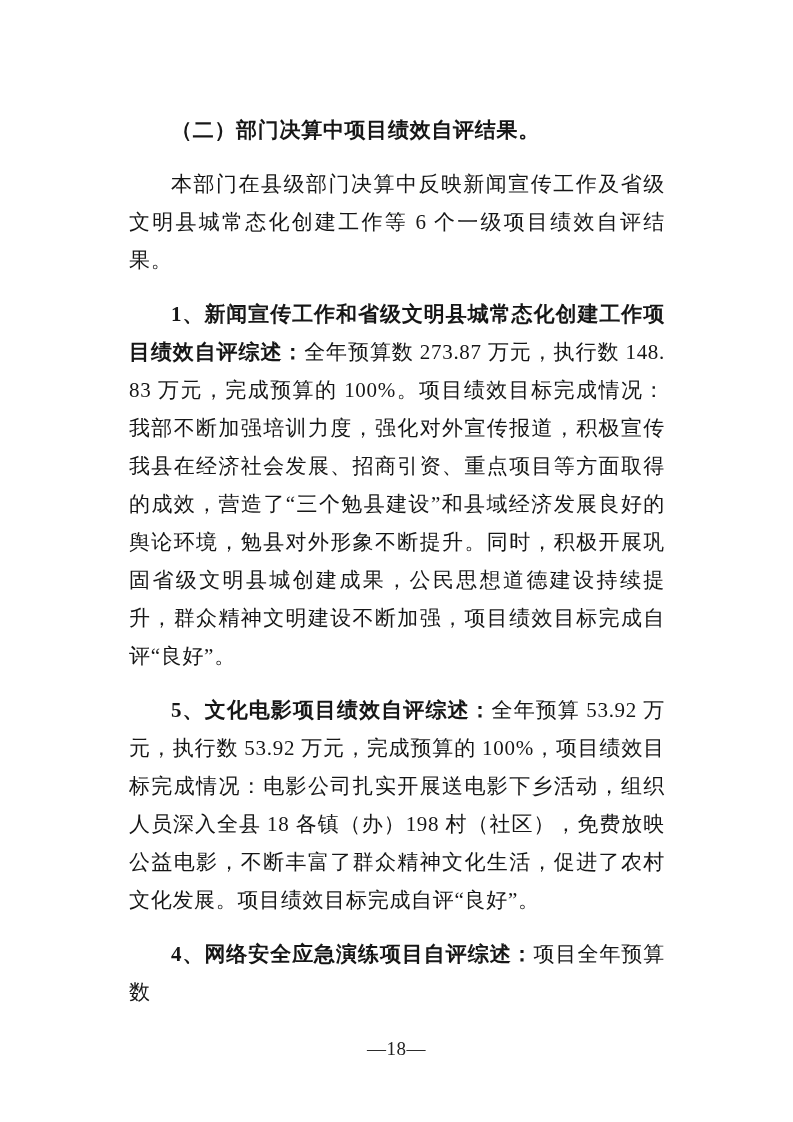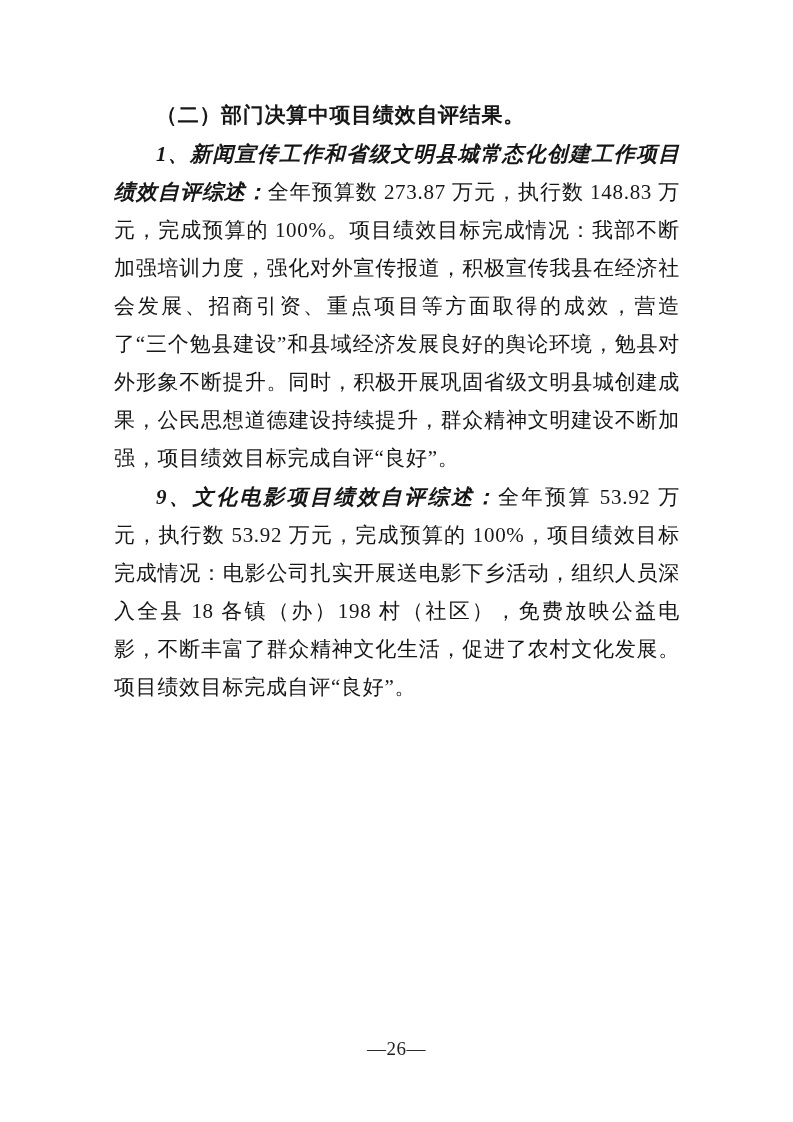--- a/index.html
+++ b/index.html
@@ -17,30 +17,29 @@
     color: #161616;
   }
   .content {
     position: absolute;
     left: 113px;
     top: 95px;
     width: 568px;
     text-align: justify;
   }
   .para {
-    margin: 1px;
+    margin: 16px;
     font-size: 21px;
     line-height: 38px;
     letter-spacing: 0.7px;
     text-indent: 2em;
     word-break: break-all;
   }
   .para .lead {
     font-weight: 700;
-    font-style: italic;
   }
   .section-heading {
     font-weight: 700;
   }
   .footer {
     position: absolute;
     left: 0;
     width: 793px;
     top: 1038px;
     text-align: center;
@@ -50,23 +49,25 @@
   }
 </style>
 </head>
 <body>
 
 <div class="page">
   <div class="content">
 
     <p class="para section-heading">（二）部门决算中项目绩效自评结果。</p>
 
+    <p class="para">本部门在县级部门决算中反映新闻宣传工作及省级文明县城常态化创建工作等 6 个一级项目绩效自评结果。</p>
 
     <p class="para"><span class="lead">1、新闻宣传工作和省级文明县城常态化创建工作项目绩效自评综述：</span><span>全年预算数 273.87 万元，执行数 148.83 万元，完成预算的 100%。项目绩效目标完成情况：我部不断加强培训力度，强化对外宣传报道，积极宣传我县在经济社会发展、招商引资、重点项目等方面取得的成效，营造了“三个勉县建设”和县域经济发展良好的舆论环境，勉县对外形象不断提升。同时，积极开展巩固省级文明县城创建成果，公民思想道德建设持续提升，群众精神文明建设不断加强，项目绩效目标完成自评“良好”。</span></p>
 
-    <p class="para"><span class="lead">9、文化电影项目绩效自评综述：</span><span>全年预算 53.92 万元，执行数 53.92 万元，完成预算的 100%，项目绩效目标完成情况：电影公司扎实开展送电影下乡活动，组织人员深入全县 18 各镇（办）198 村（社区），免费放映公益电影，不断丰富了群众精神文化生活，促进了农村文化发展。项目绩效目标完成自评“良好”。</span></p>
+    <p class="para"><span class="lead">5、文化电影项目绩效自评综述：</span><span>全年预算 53.92 万元，执行数 53.92 万元，完成预算的 100%，项目绩效目标完成情况：电影公司扎实开展送电影下乡活动，组织人员深入全县 18 各镇（办）198 村（社区），免费放映公益电影，不断丰富了群众精神文化生活，促进了农村文化发展。项目绩效目标完成自评“良好”。</span></p>
 
 
+    <p class="para"><span class="lead">4、网络安全应急演练项目自评综述：</span><span>项目全年预算数</span></p>
 
   </div>
 
-  <div class="footer">—26—</div>
+  <div class="footer">—18—</div>
 </div>
 
 </body></html>

